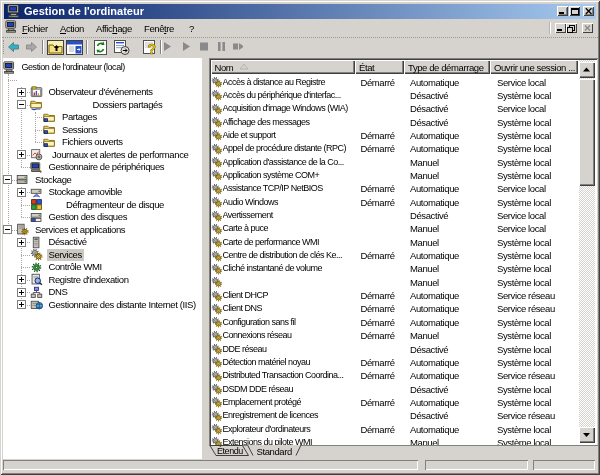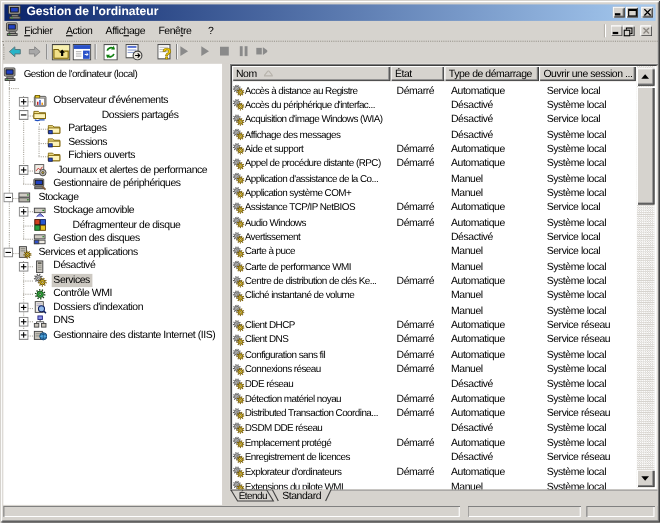--- a/index.html
+++ b/index.html
@@ -407,21 +407,21 @@
         </svg>
 <span class="tlbl" style="left:43.5px;">Contrôle WMI</span>
 </div>
 <div class="trow" style="left:0;top:215.63000000000002px;height:12.5px;width:199px">
 <svg style="position:absolute;left:13.5px;top:1.5px" width="9" height="9">
           <use href="#i-plus"></use>
         </svg>
 <svg style="position:absolute;left:26.5px;top:-0.5px" width="13" height="13">
           <use href="#i-index"></use>
         </svg>
-<span class="tlbl" style="left:43.5px;">Dossiers d'indexation</span>
+<span class="tlbl" style="left:43.5px;">Registre d'indexation</span>
 </div>
 <div class="trow" style="left:0;top:228.12px;height:12.5px;width:199px">
 <svg style="position:absolute;left:13.5px;top:1.5px" width="9" height="9">
           <use href="#i-plus"></use>
         </svg>
 <svg style="position:absolute;left:26.5px;top:-0.5px" width="13" height="13">
           <use href="#i-dns"></use>
         </svg>
 <span class="tlbl" style="left:43.5px;">DNS</span>
 </div>

